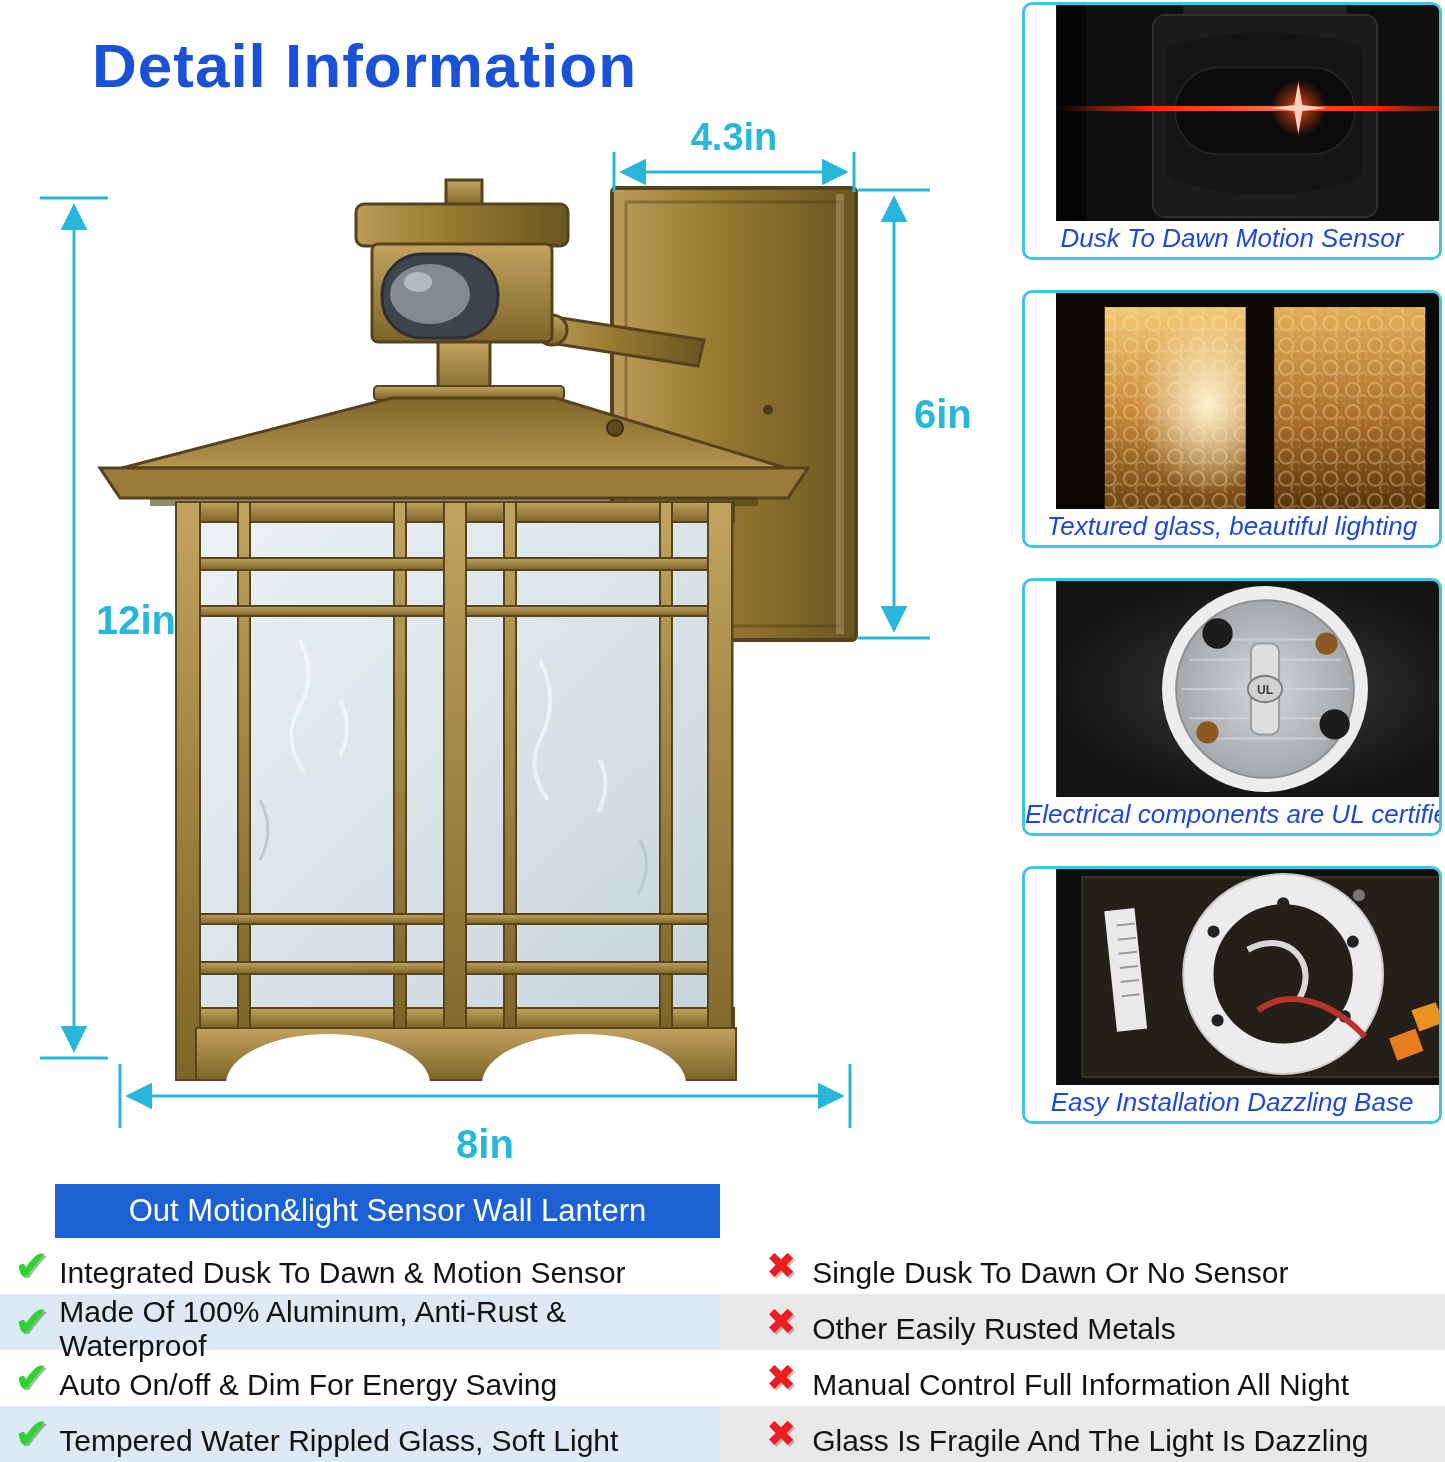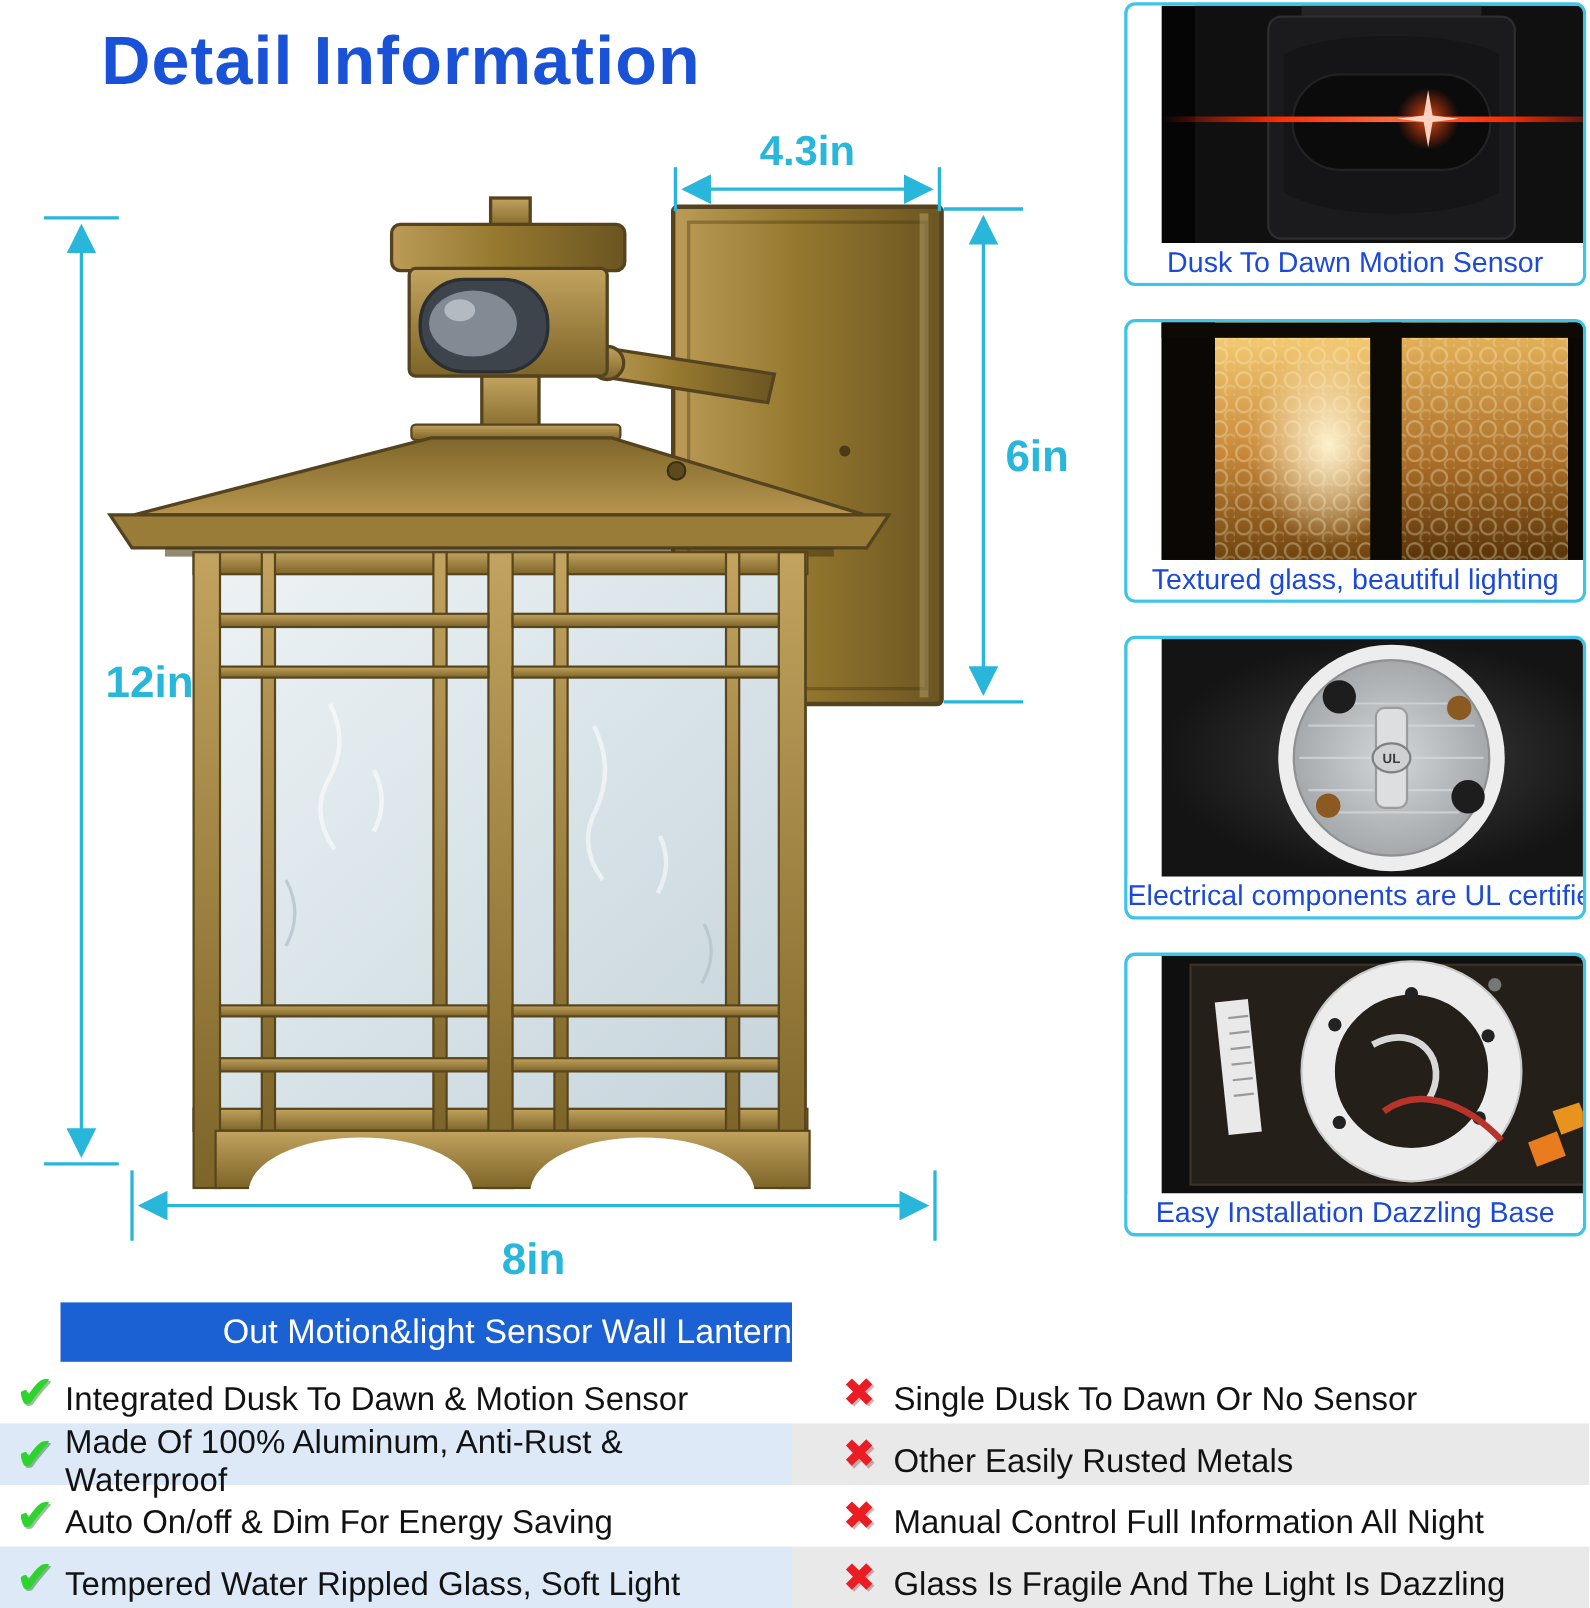--- a/index.html
+++ b/index.html
@@ -1,37 +1,37 @@
 <!DOCTYPE html>
 <html><head>
 <meta charset="utf-8">
 <style>
   * { margin:0; padding:0; box-sizing:border-box; }
   html,body { width:1445px; height:1462px; }
   body { background:#fff; font-family:"Liberation Sans", sans-serif; position:relative; overflow:hidden; }
   .page { position:absolute; left:0; top:0; width:1445px; height:1462px; background:#fff; }
 
-  .title { position:absolute; left:92px; top:20px; font-size:62px; font-weight:700;
+  .title { position:absolute; left:92px; top:30px; font-size:62px; font-weight:700;
            color:#1952d6; letter-spacing:1px; }
 
   .diagram { position:absolute; left:0; top:0; width:1010px; height:1180px;
              font-family:"Liberation Sans", sans-serif; }
 
   .card { position:absolute; left:1022px; width:420px; height:258px;
           border:3px solid #3ec5e6; border-radius:10px; background:#fff; overflow:hidden; }
   .card-img { width:480px; height:216px; display:block; }
   .card-img svg { display:block; width:100%; height:100%; }
   .card-caption { height:36px; line-height:34px; text-align:center; font-size:26px;
-                  color:#1b49d8; background:#fff; white-space:nowrap; }
+                  color:#1b49d8; background:#fff; white-space:nowrap;font-style:italic; }
   .card1 { top:2px; } .card2 { top:290px; } .card3 { top:578px; } .card4 { top:866px; }
 
   .compare { position:absolute; left:0; top:1184px; width:1445px; height:278px; }
   .hdr { position:absolute; top:0; height:54px; line-height:54px; text-align:center;
          color:#fff; font-size:31px; }
-  .hdr-left  { left:55px;  width:665px; background:#1b61d3;text-align:right; }
+  .hdr-left  { left:55px;  width:665px; background:#1b61d3; }
   .hdr-right { left:765px; width:680px; background:#a2a2a2; }
   .rows { position:absolute; top:54px; left:0; width:1445px; }
   .crow { display:flex; height:56px; }
   .cell { display:flex; align-items:center; height:56px; }
   .cell-left  { width:720px; }
   .cell-right { width:725px; }
   .crow.alt .cell-left  { background:#dde9f7; }
   .crow.alt .cell-right { background:#e9e9e9; }
   .check { font-size:42px; line-height:1; color:#2ed32e; margin:0 10px 0 14px;
            text-shadow:2px 2px 0 rgba(20,120,20,.45); }

